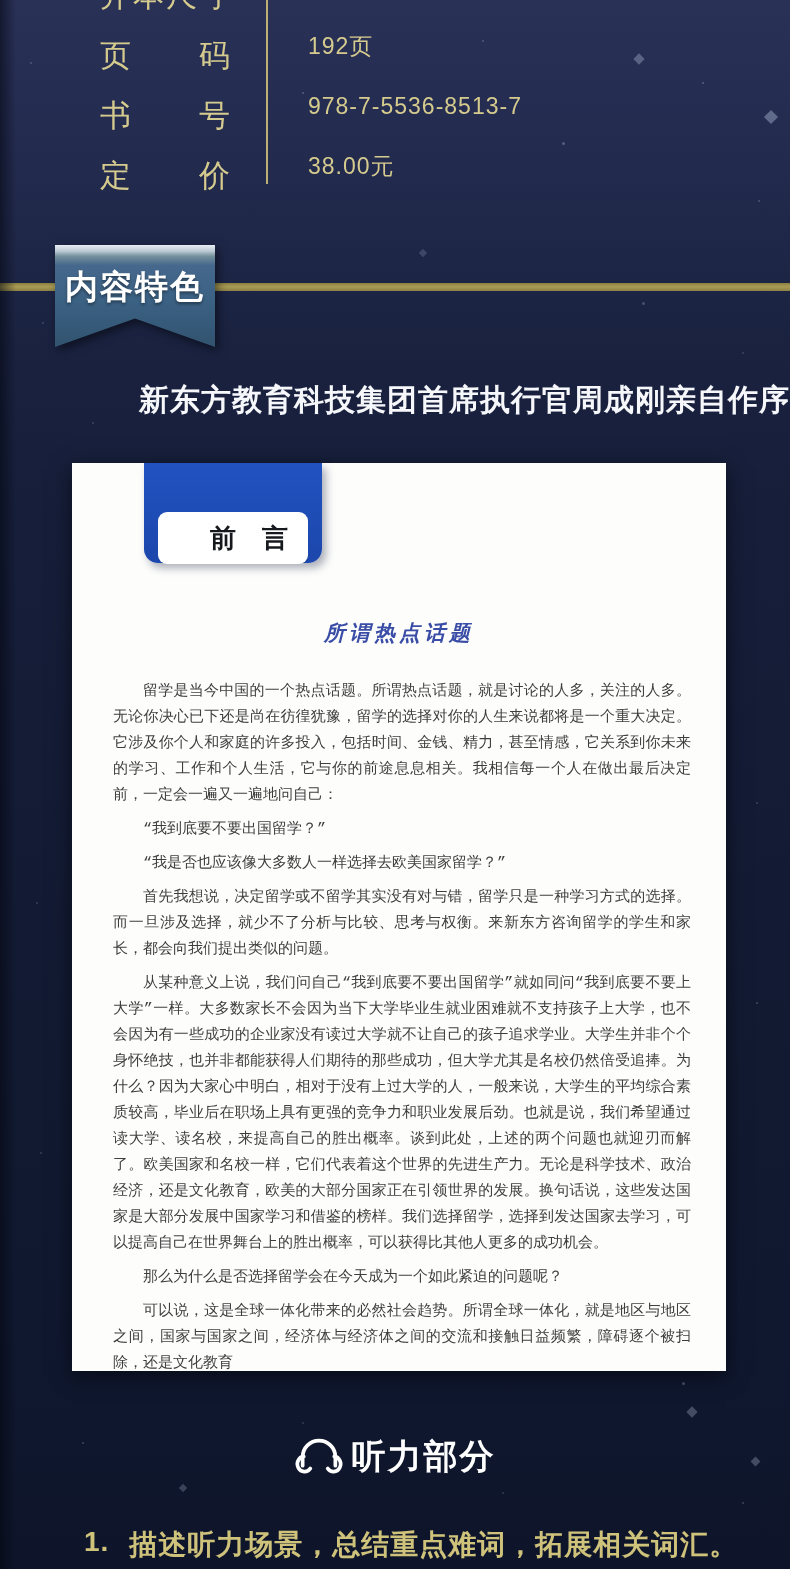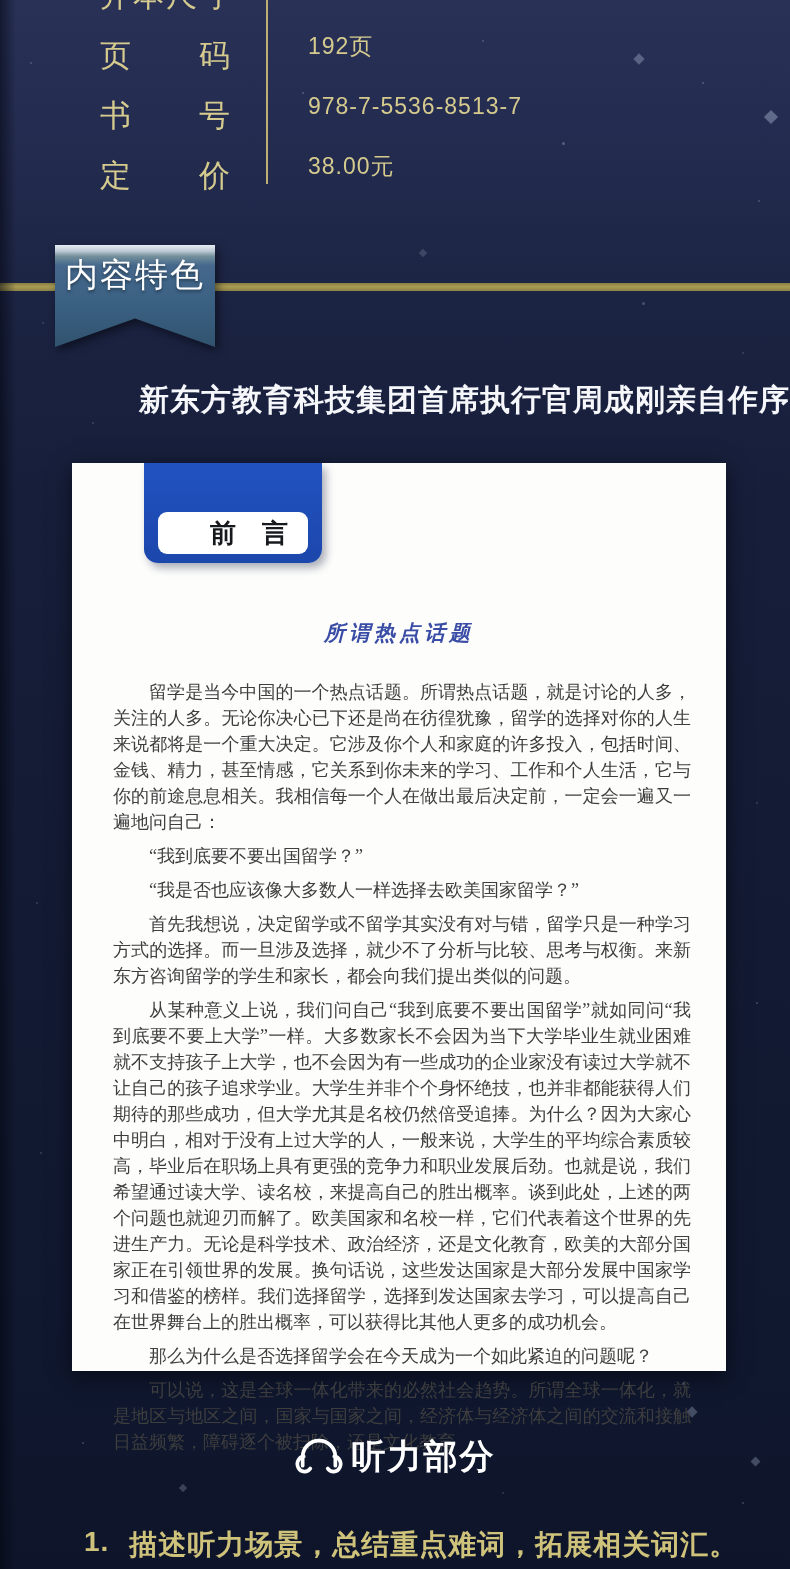--- a/index.html
+++ b/index.html
@@ -33,45 +33,45 @@
   .gold-line { position:absolute; left:0; top:283px; width:790px; height:8px;
     background:linear-gradient(180deg,#8a7f3e 0%, #a89b56 45%, #8d8245 100%); }
   .ribbon-wrap { position:absolute; left:55px; top:245px;
     filter:drop-shadow(3px 4px 5px rgba(0,0,0,.5)); }
   .ribbon { width:160px; height:102px;
     clip-path:polygon(0 0, 100% 0, 100% 100%, 50% 72%, 0 100%);
     background:linear-gradient(180deg,
       #e8edf2 0%, #bcc9d5 6%, #74909c 11%, #45688c 20%,
       #3b6183 55%, #31536f 100%);
     display:flex; justify-content:center; }
-  .ribbon-label { margin-top:8px; color:#ffffff; font-size:33px; font-weight:normal;
+  .ribbon-label { margin-top:20px; color:#ffffff; font-size:33px; font-weight:bold;
     font-family:"Liberation Serif", serif; letter-spacing:2px;
     text-shadow:0 2px 3px rgba(0,0,0,.4); }
 
   
   .headline { position:absolute; left:0; top:380px; width:790px; text-align:right;
     color:#f6f7fa; font-size:30px; font-weight:bold; letter-spacing:1px;
     font-family:"Liberation Serif", serif; }
 
   
   .page { position:absolute; left:72px; top:463px; width:654px; height:908px;
     background:#fdfdfc; box-shadow:0 5px 20px rgba(0,0,0,.55); }
   .preface-tab { position:absolute; left:72px; top:0; width:178px; height:100px;
     background:linear-gradient(180deg,#2152c0 0%, #1c47ac 100%);
     border-radius:0 0 14px 14px; box-shadow:4px 5px 8px rgba(15,25,55,.35); }
-  .preface-tab-inner { position:absolute; left:14px; top:49px; width:150px; height:42px;
+  .preface-tab-inner { position:absolute; left:14px; top:49px; width:150px; height:52px;
     background:#ffffff; border-radius:9px;
     display:flex; align-items:center; justify-content:center;padding-left:32px; }
   .preface-tab-label { font-family:"Liberation Serif", serif; font-size:26px;
     font-weight:bold; color:#15181c; }
   .page-title { position:absolute; left:0; top:156px; width:100%; text-align:center;
     font-family:"Liberation Serif", serif; font-style:italic; font-weight:bold;
     font-size:21px; letter-spacing:4px; color:#3a4da6; }
   .page-body { position:absolute; left:41px; top:216px; width:578px; }
-  .page-body p { font-family:Liberation Serif, serif; font-size:18px;
+  .page-body p { font-family:Liberation Mono, monospace; font-size:15px;
     line-height:26px; color:#3e3e3e; text-align:justify; text-indent:2em;
     margin-bottom:8px; }
 
   
   .listening { position:absolute; left:0; top:1434px; width:790px;
     display:flex; align-items:center; justify-content:center; gap:9px; }
   .headphones-icon { width:48px; height:42px; }
   .listening-title { color:#ffffff; font-size:34px; font-weight:bold;
     letter-spacing:2px; }
 

